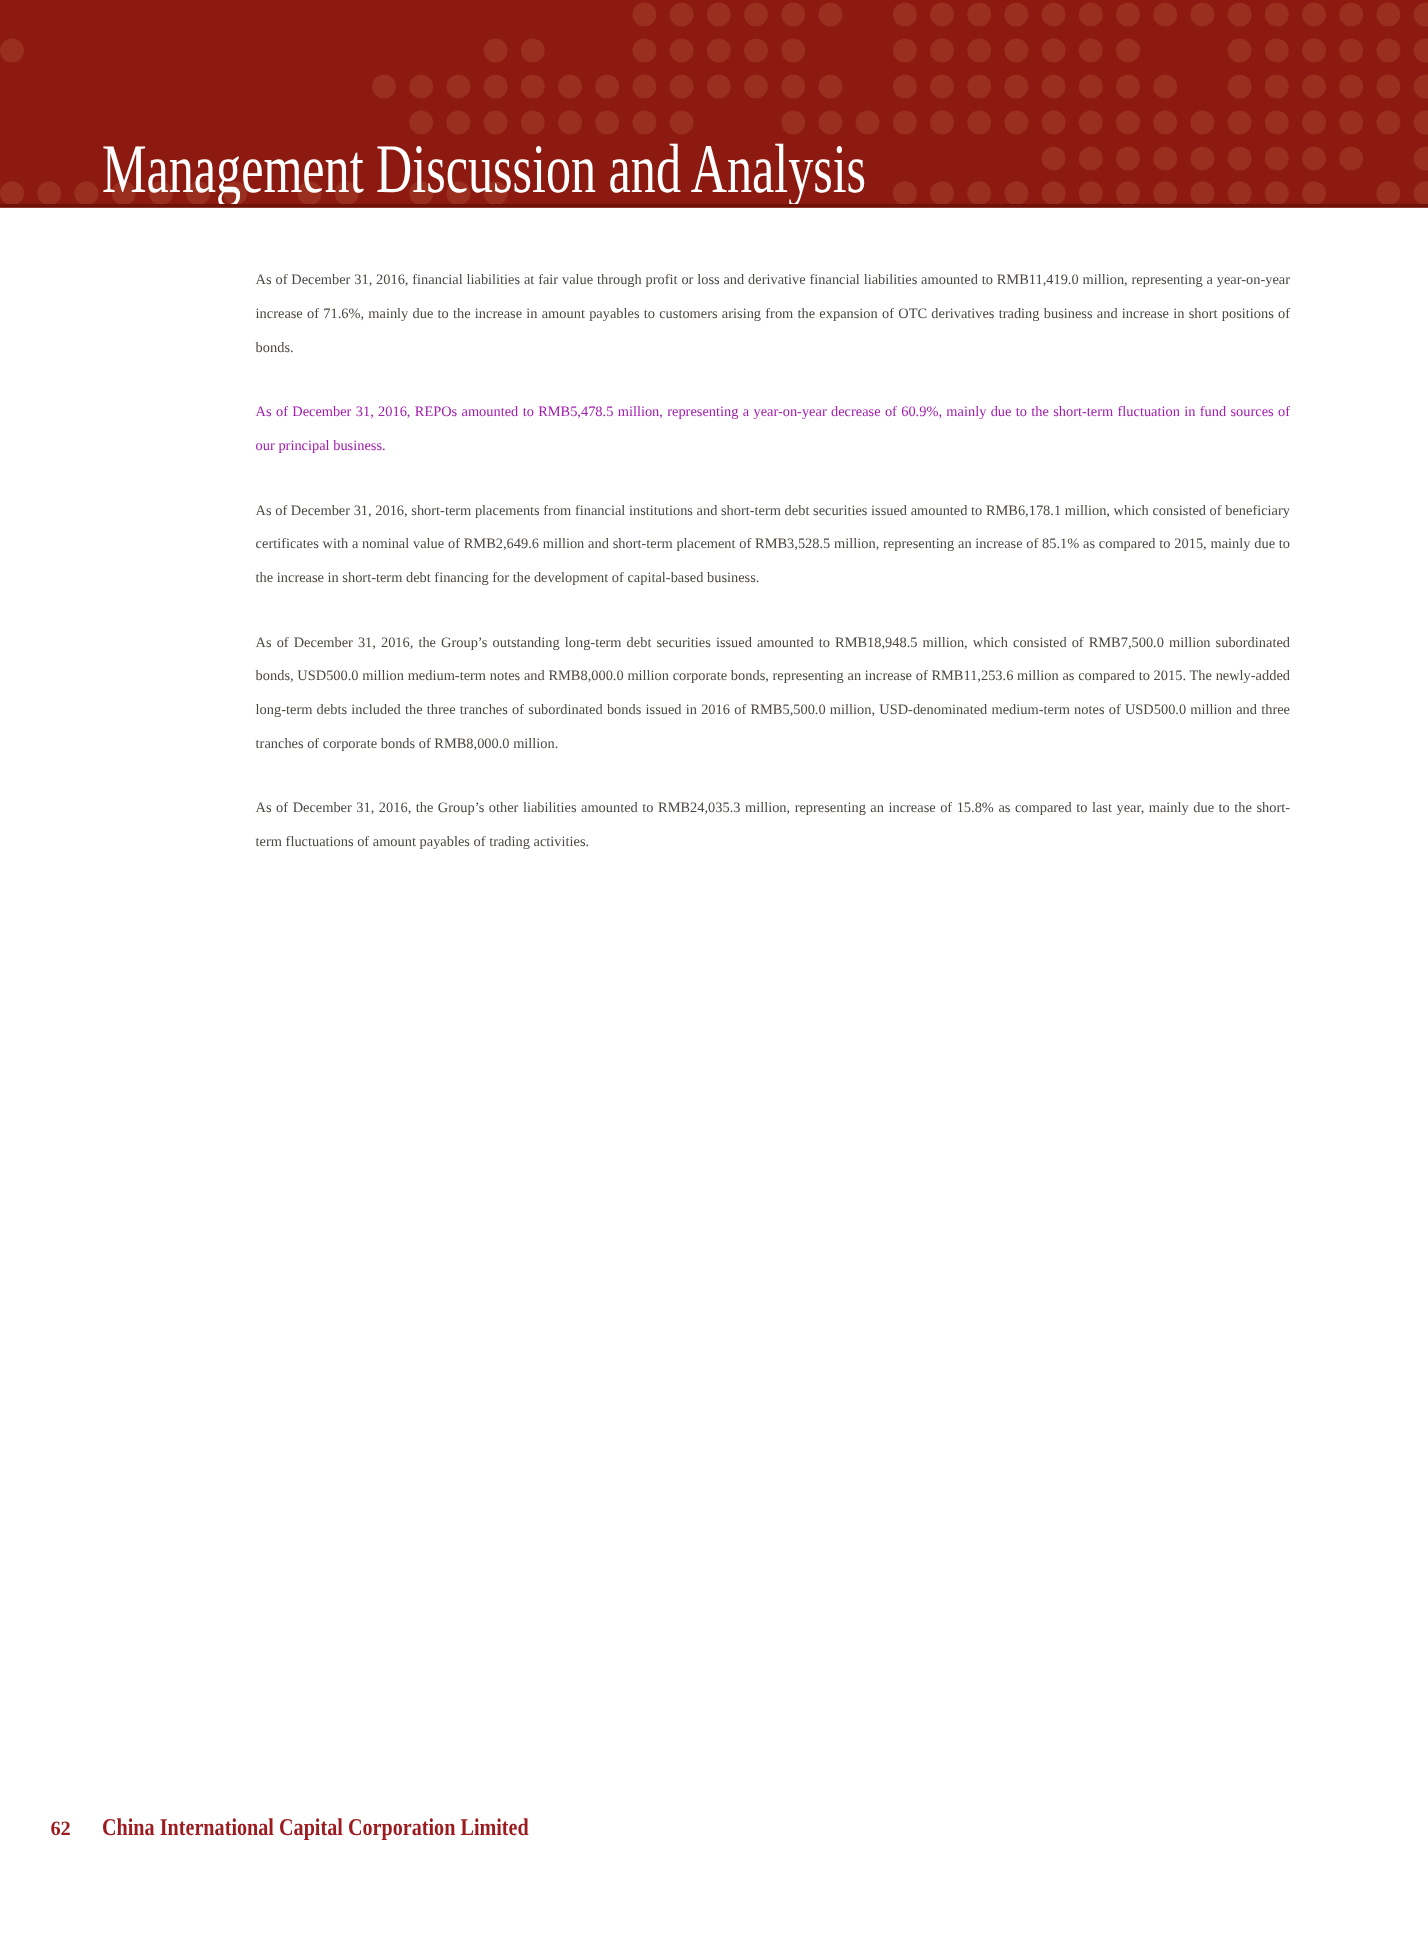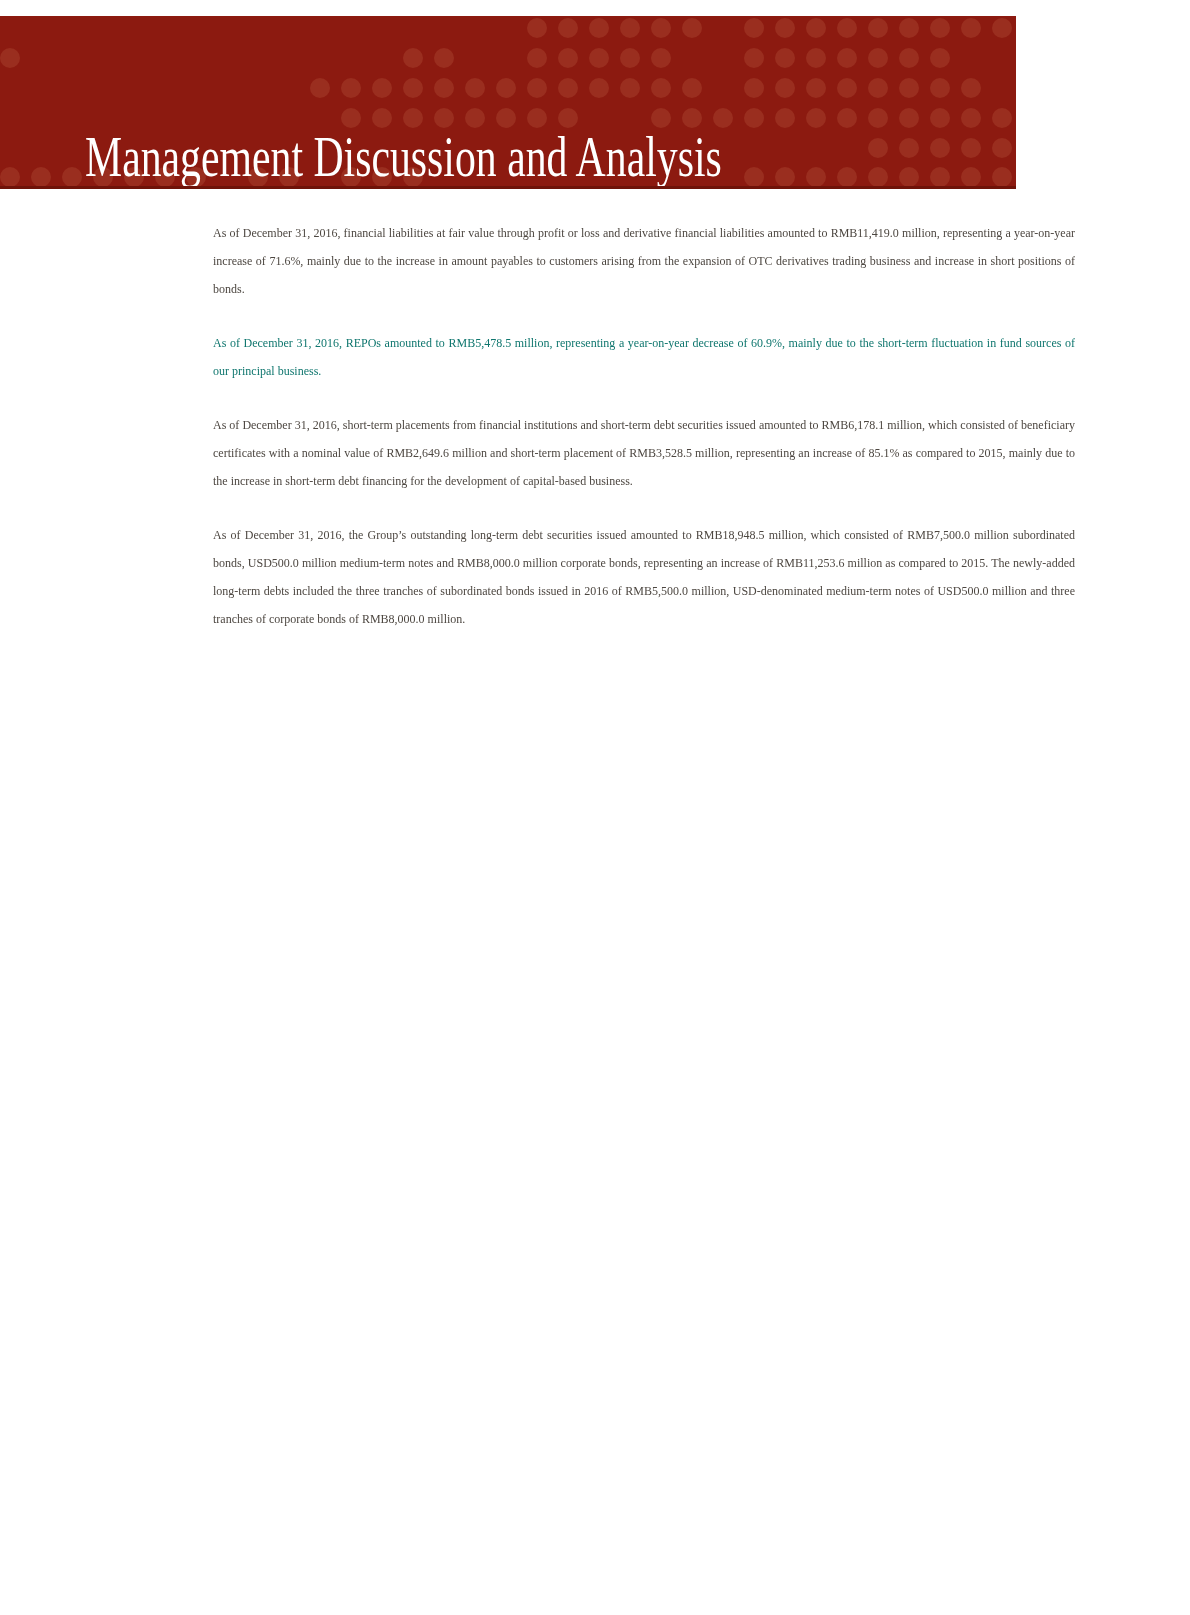--- a/index.html
+++ b/index.html
@@ -10,23 +10,23 @@
   .page {
     position: relative;
     width: 1190px;
     height: 1615px;
     background: #ffffff;
     font-family: "Liberation Serif", serif;
     overflow: hidden;
   }
   .band {
     position: absolute;
-    top: 16px;
+    top: 0;
     left: 0;
-    width: 1016px;
+    width: 1190px;
     height: 170px;
     background: #8c1a10;
     border-bottom: 3px solid #14b8a6;
     overflow: hidden;
   }
   .dots {
     position: absolute;
     inset: 0;
   }
   .dot {
@@ -217,19 +217,24 @@
         <div class="dot" style="width: 20px; height: 20px; left: 1054px; top: 151px; background: rgb(154, 46, 31);"></div>
         <div class="dot" style="width: 20px; height: 20px; left: 1085px; top: 151px; background: rgb(154, 46, 31);"></div>
         <div class="dot" style="width: 20px; height: 20px; left: 1147px; top: 151px; background: rgb(154, 46, 31);"></div>
         <div class="dot" style="width: 20px; height: 20px; left: 1178px; top: 151px; background: rgb(154, 46, 31);"></div>
       </div>
     <h1 class="title" style="color: rgb(255, 255, 255);">Management Discussion and Analysis</h1>
   </header>
 
   <main class="content">
     <p style="color: rgb(77, 71, 65);">As of December 31, 2016, financial liabilities at fair value through profit or loss and derivative financial liabilities amounted to RMB11,419.0 million, representing a year-on-year increase of 71.6%, mainly due to the increase in amount payables to customers arising from the expansion of OTC derivatives trading business and increase in short positions of bonds.</p>
-    <p style="color: #0f766e;">As of December 31, 2016, REPOs amounted to RMB5,478.5 million, representing a year-on-year decrease of 60.9%, mainly due to the short-term fluctuation in fund sources of our principal business.</p>
+    <p style="color: #a21caf;">As of December 31, 2016, REPOs amounted to RMB5,478.5 million, representing a year-on-year decrease of 60.9%, mainly due to the short-term fluctuation in fund sources of our principal business.</p>
     <p style="color: rgb(77, 71, 65);">As of December 31, 2016, short-term placements from financial institutions and short-term debt securities issued amounted to RMB6,178.1 million, which consisted of beneficiary certificates with a nominal value of RMB2,649.6 million and short-term placement of RMB3,528.5 million, representing an increase of 85.1% as compared to 2015, mainly due to the increase in short-term debt financing for the development of capital-based business.</p>
     <p style="color: rgb(77, 71, 65);">As of December 31, 2016, the Group’s outstanding long-term debt securities issued amounted to RMB18,948.5 million, which consisted of RMB7,500.0 million subordinated bonds, USD500.0 million medium-term notes and RMB8,000.0 million corporate bonds, representing an increase of RMB11,253.6 million as compared to 2015. The newly-added long-term debts included the three tranches of subordinated bonds issued in 2016 of RMB5,500.0 million, USD-denominated medium-term notes of USD500.0 million and three tranches of corporate bonds of RMB8,000.0 million.</p>
+    <p style="color: rgb(77, 71, 65);">As of December 31, 2016, the Group’s other liabilities amounted to RMB24,035.3 million, representing an increase of 15.8% as compared to last year, mainly due to the short-term fluctuations of amount payables of trading activities.</p>
   </main>
 
+  <footer class="footer" style="color: rgb(156, 27, 31);">
+    <span class="page-num">62</span>
+    <span class="company">China International Capital Corporation Limited</span>
+  </footer>
 
 </div>
 
 </body></html>

